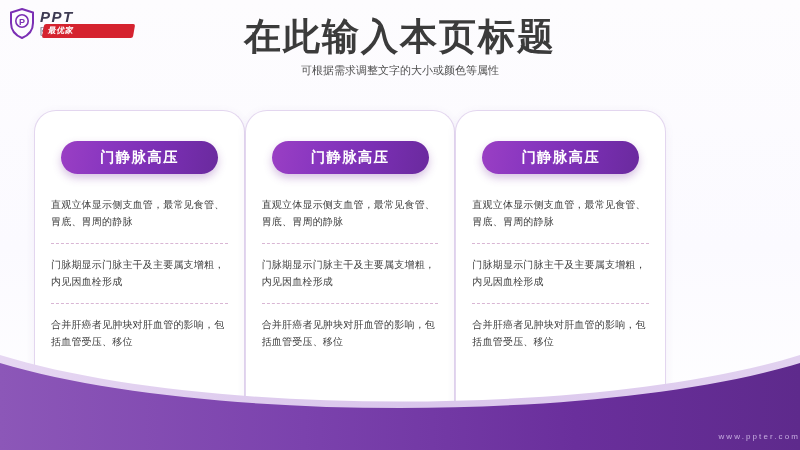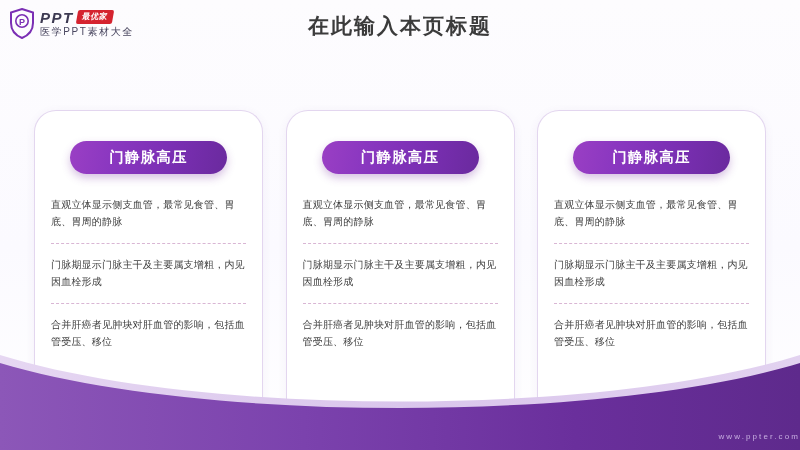--- a/index.html
+++ b/index.html
@@ -62,22 +62,22 @@
   }
   .logo-shield svg { display: block; }
   .logo-text {
     margin-left: 5px;
     display: flex;
     flex-direction: column;
     justify-content: center;
   }
   .logo-row1 {
     display: flex;
-    align-items: center;
     height: 16px;
+    flex-direction: column;
   }
   .logo-ppt {
     font-size: 15px;
     font-weight: bold;
     font-style: italic;
     letter-spacing: 1.5px;
     color: #3d3a52;
     line-height: 15px;
   }
   .logo-badge {
@@ -101,21 +101,21 @@
     white-space: nowrap;
   }
 
   
   .page-title {
     position: absolute;
     top: 12px;
     left: 0;
     width: 800px;
     text-align: center;
-    font-size: 21px;
+    font-size: 37px;
     font-weight: bold;
     color: #3b3b3b;
     letter-spacing: 2px;
     z-index: 5;
   }
   .subtitle {
     position: absolute;
     top: 60px;
     left: 0;
     width: 800px;
@@ -125,21 +125,21 @@
     line-height: 20px;
     z-index: 5;
   }
   .subtitle div { display: block; }
 
   
   .cards {
     position: absolute;
     top: 110px;
     left: 34px;
-    width: 732px;
+    width: 632px;
     height: 300px;
     display: flex;
     justify-content: space-between;
     z-index: 3;
   }
   .card {
     position: relative;
     width: 229px;
     height: 300px;
     background: #ffffff;
@@ -202,20 +202,21 @@
         <span class="logo-ppt">PPT</span>
         <span class="logo-badge">最优家</span>
       </div>
       <div class="logo-sub">医学PPT素材大全</div>
     </div>
   </div>
 
   <div class="page-title">在此输入本页标题</div>
 
   <div class="subtitle">
+    <div>可根据需求调整文字的大小或颜色等属性</div>
   </div>
 
   <div class="cards">
 
     <div class="card">
       <div class="badge">
         <span class="badge-label">门静脉高压</span>
       </div>
       <div class="card-body">
         <p class="para">直观立体显示侧支血管，最常见食管、胃底、胃周的静脉</p>

